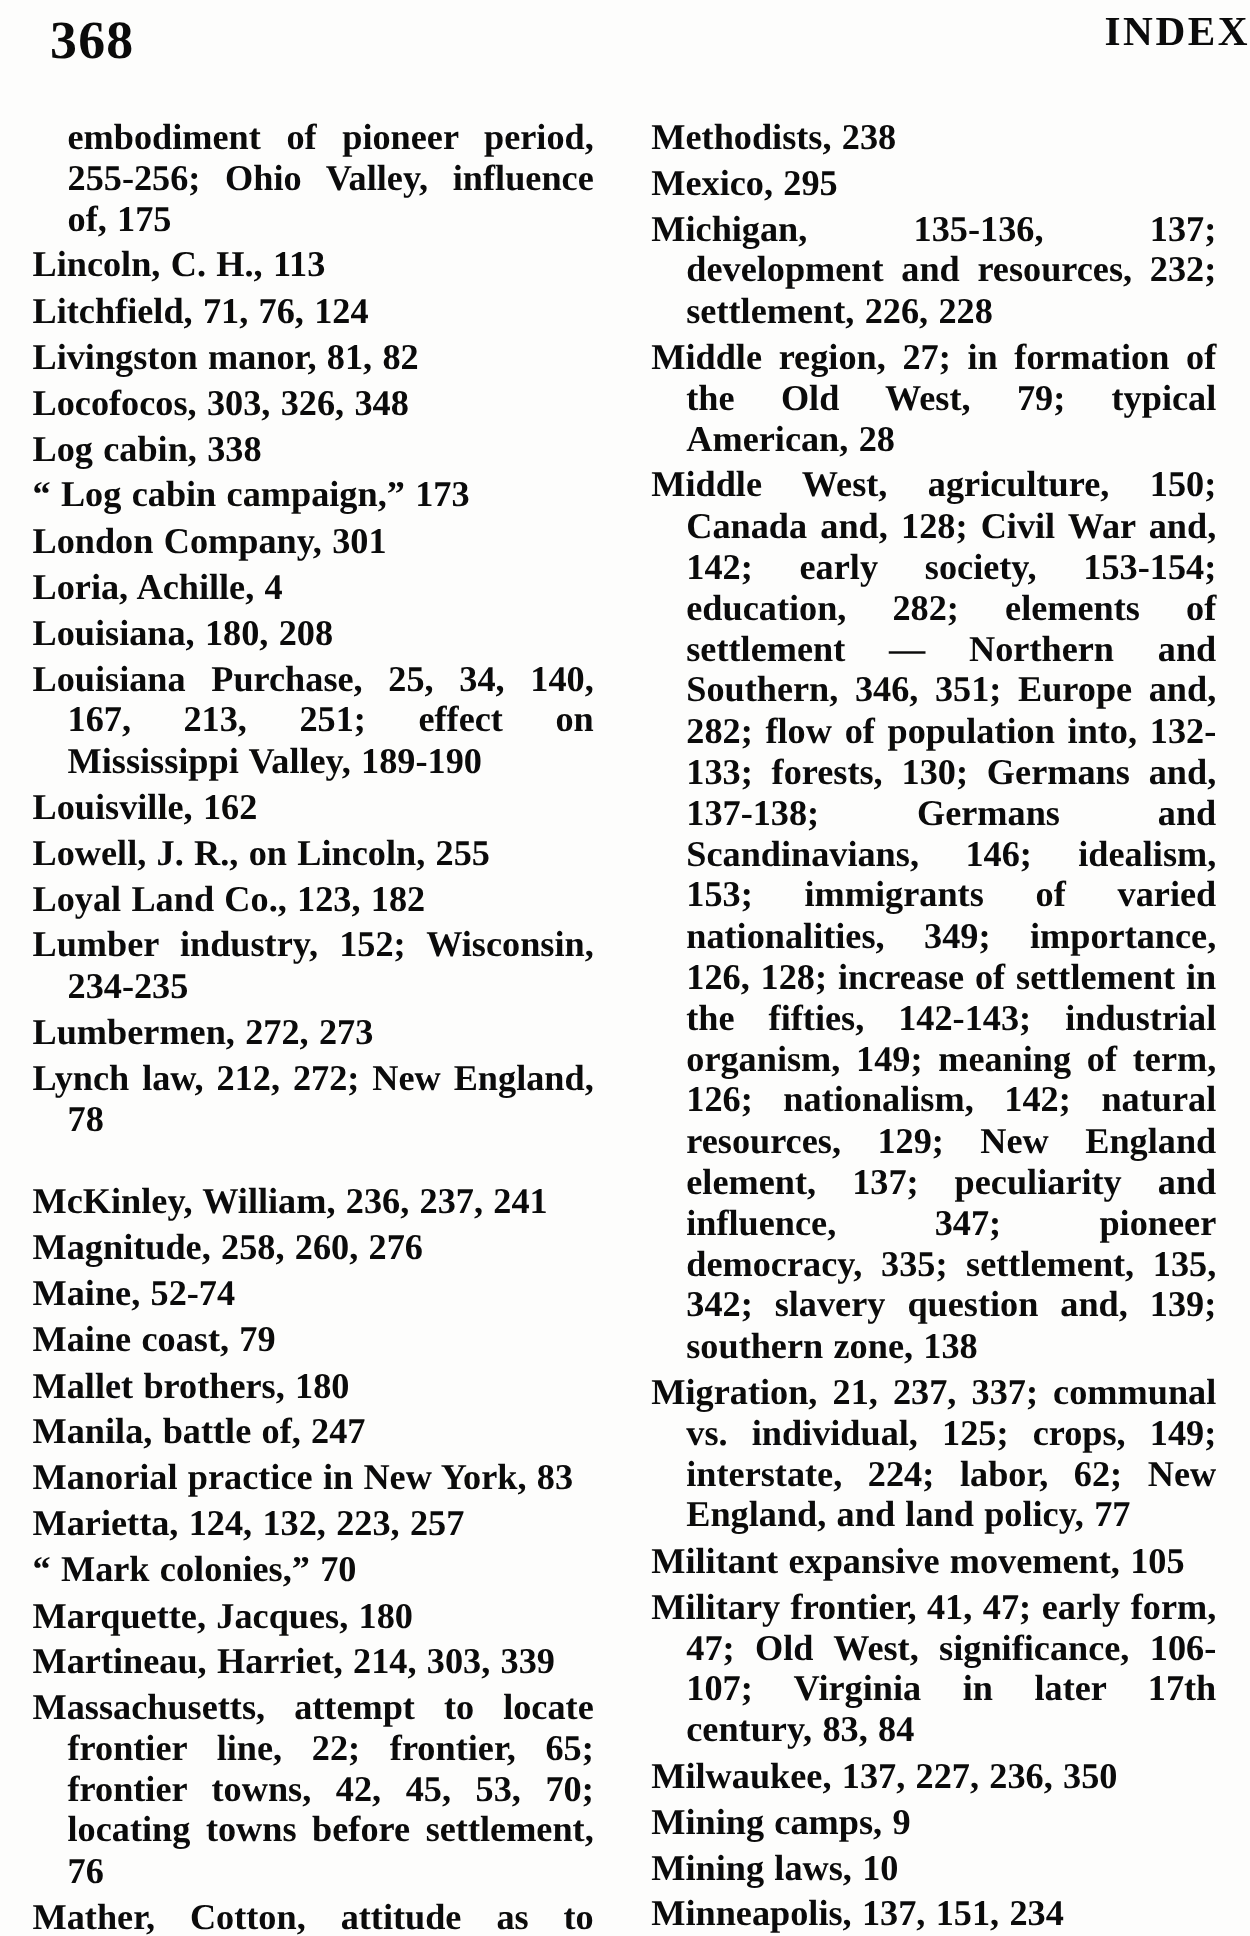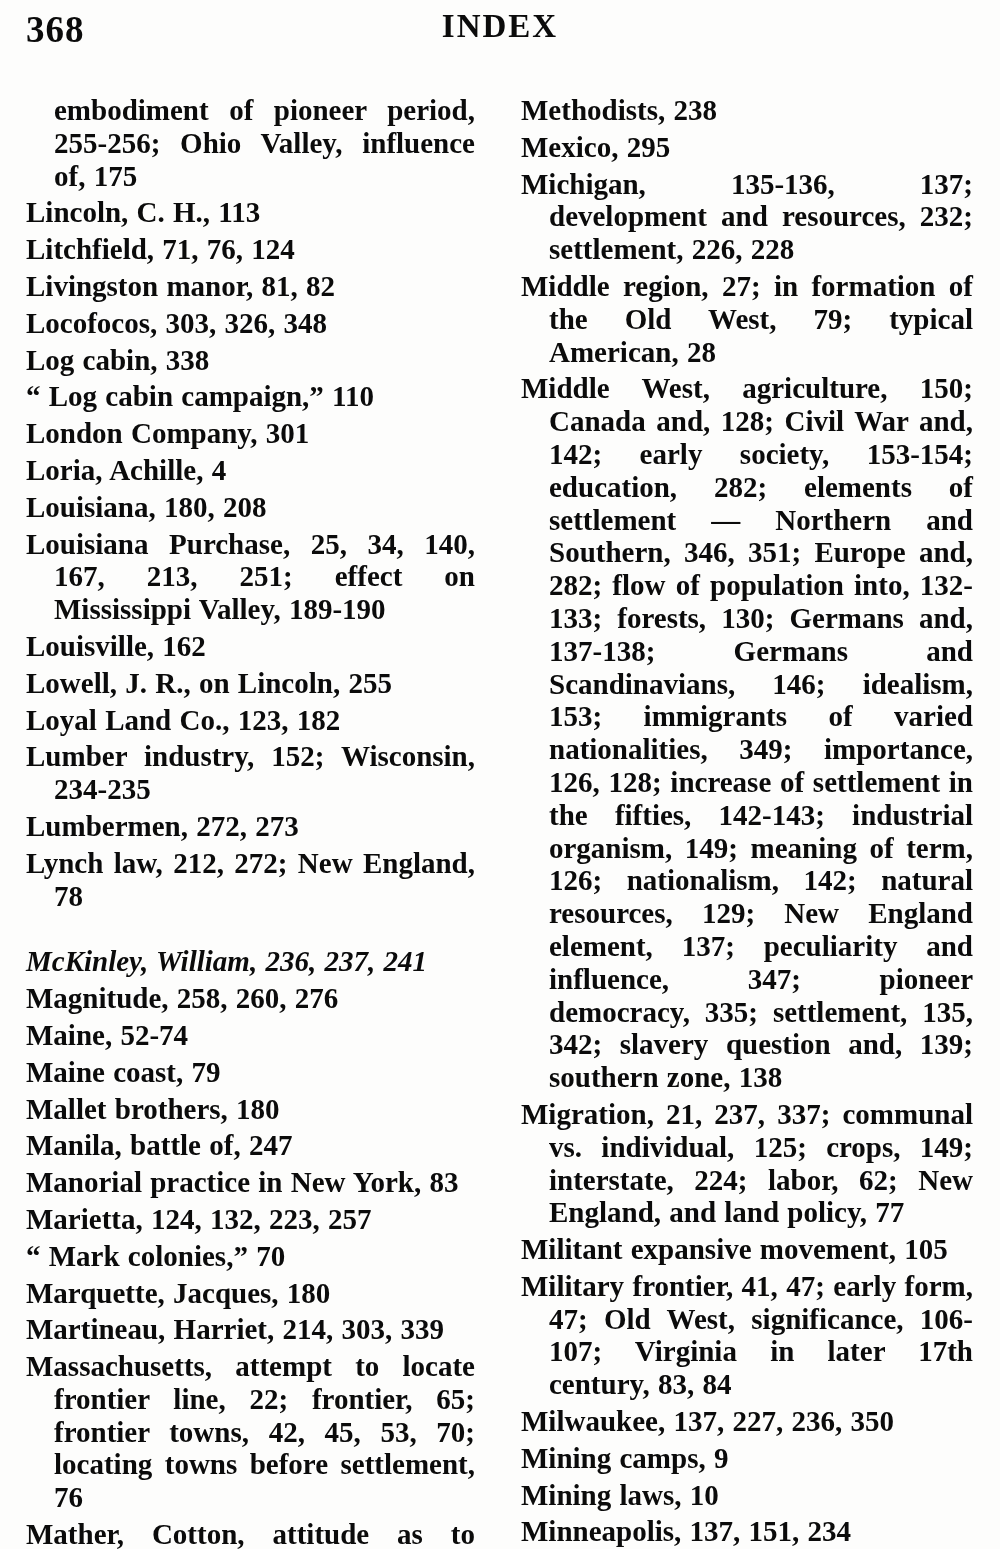--- a/index.html
+++ b/index.html
@@ -9,68 +9,68 @@
     height: 1549px;
     margin: 0 auto;
     background: #fdfdfc;
     color: #0b0b0b;
     font-family: "Liberation Serif", "DejaVu Serif", serif;
     font-weight: bold;
     overflow: hidden;
   }
   .page-number {
     position: absolute;
-    left: 26px;
+    left: 40px;
     top: 8px;
-    font-size: 37px;
+    font-size: 43px;
     letter-spacing: 1px;
   }
   .index-title {
     position: absolute;
     left: 0;
     right: 0;
     top: 8px;
-    text-align: center;
+    text-align: right;
     font-size: 33px;
     letter-spacing: 2px;
   }
   .col {
     position: absolute;
     top: 90px;
   }
   .col-left  { left: 22px;  width: 457px; }
   .col-right { left: 517px; width: 460px; }
   p.entry {
     margin: 4px;
     font-size: 29px;
     line-height: 32.8px;
     text-align: justify;
     padding-left: 28px;
     text-indent: -28px;
     word-spacing: 1px;
   }
   p.entry.continuation { text-indent: 0; }
-  p.entry.section-gap  { margin-top: 33px; font-style: italic; }
+  p.entry.section-gap  { margin-top: 33px; }
 </style>
 </head>
 <body>
 
 <div class="page">
 
   <div class="page-number">368</div>
   <div class="index-title">INDEX</div>
 
   <section class="col col-left">
     <p class="entry continuation">embodiment of pioneer period, 255-256; Ohio Valley, influence of, 175</p>
     <p class="entry">Lincoln, C. H., 113</p>
     <p class="entry">Litchfield, 71, 76, 124</p>
     <p class="entry">Livingston manor, 81, 82</p>
     <p class="entry">Locofocos, 303, 326, 348</p>
     <p class="entry">Log cabin, 338</p>
-    <p class="entry">“ Log cabin campaign,” 110</p>
+    <p class="entry">“ Log cabin campaign,” 173</p>
     <p class="entry">London Company, 301</p>
     <p class="entry">Loria, Achille, 4</p>
     <p class="entry">Louisiana, 180, 208</p>
     <p class="entry">Louisiana Purchase, 25, 34, 140, 167, 213, 251; effect on Mississippi Valley, 189-190</p>
     <p class="entry">Louisville, 162</p>
     <p class="entry">Lowell, J. R., on Lincoln, 255</p>
     <p class="entry">Loyal Land Co., 123, 182</p>
     <p class="entry">Lumber industry, 152; Wisconsin, 234-235</p>
     <p class="entry">Lumbermen, 272, 273</p>
     <p class="entry">Lynch law, 212, 272; New England, 78</p>

